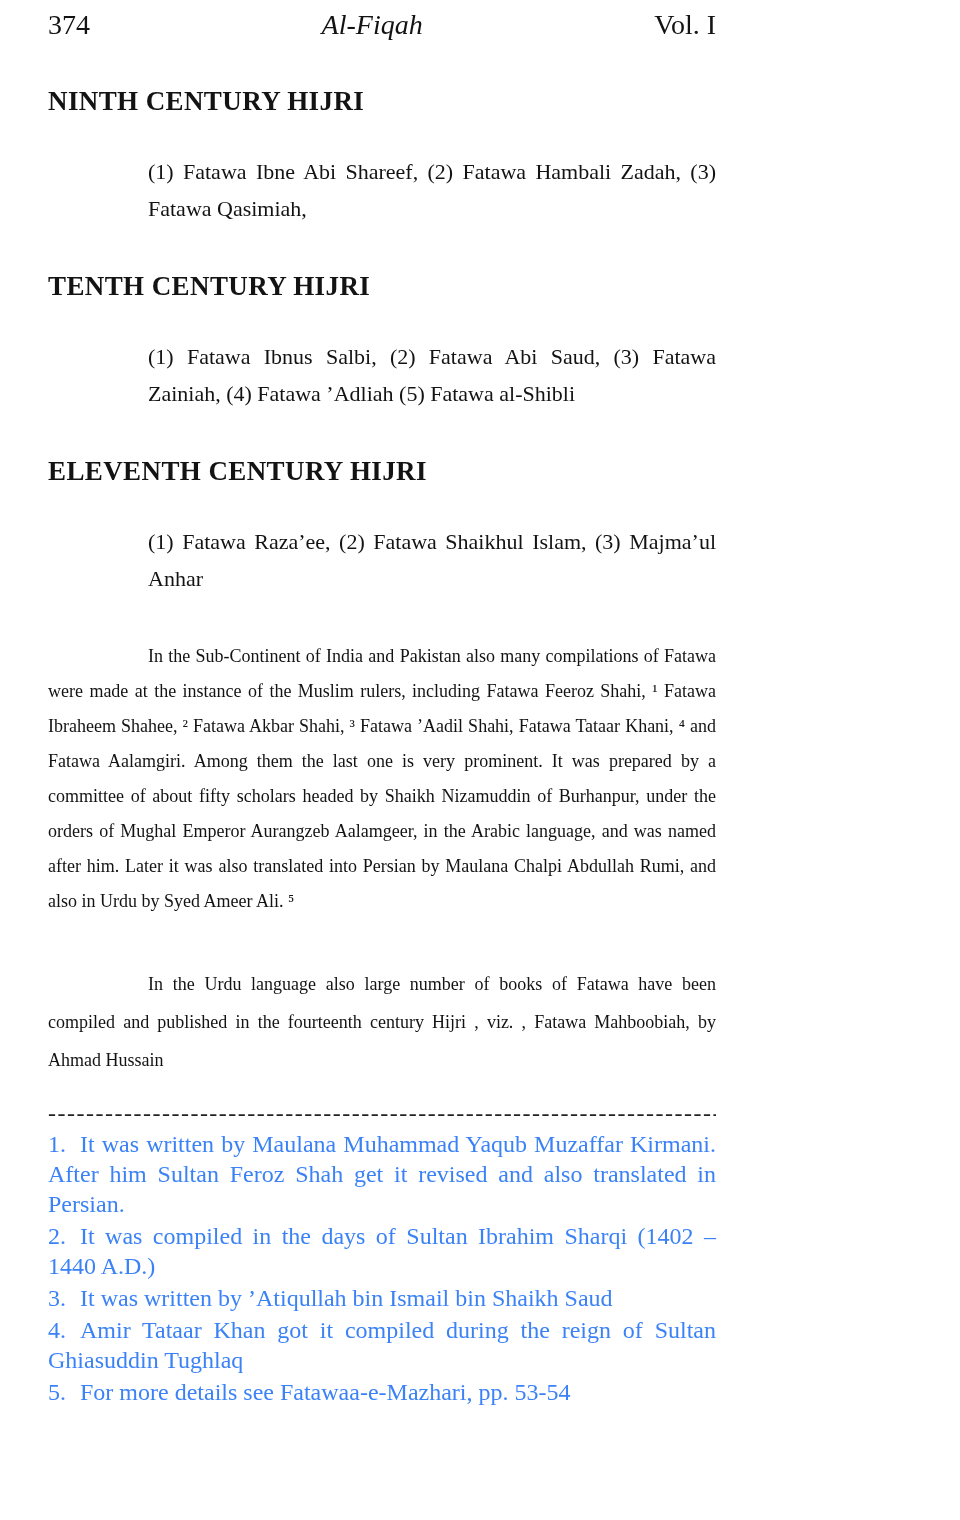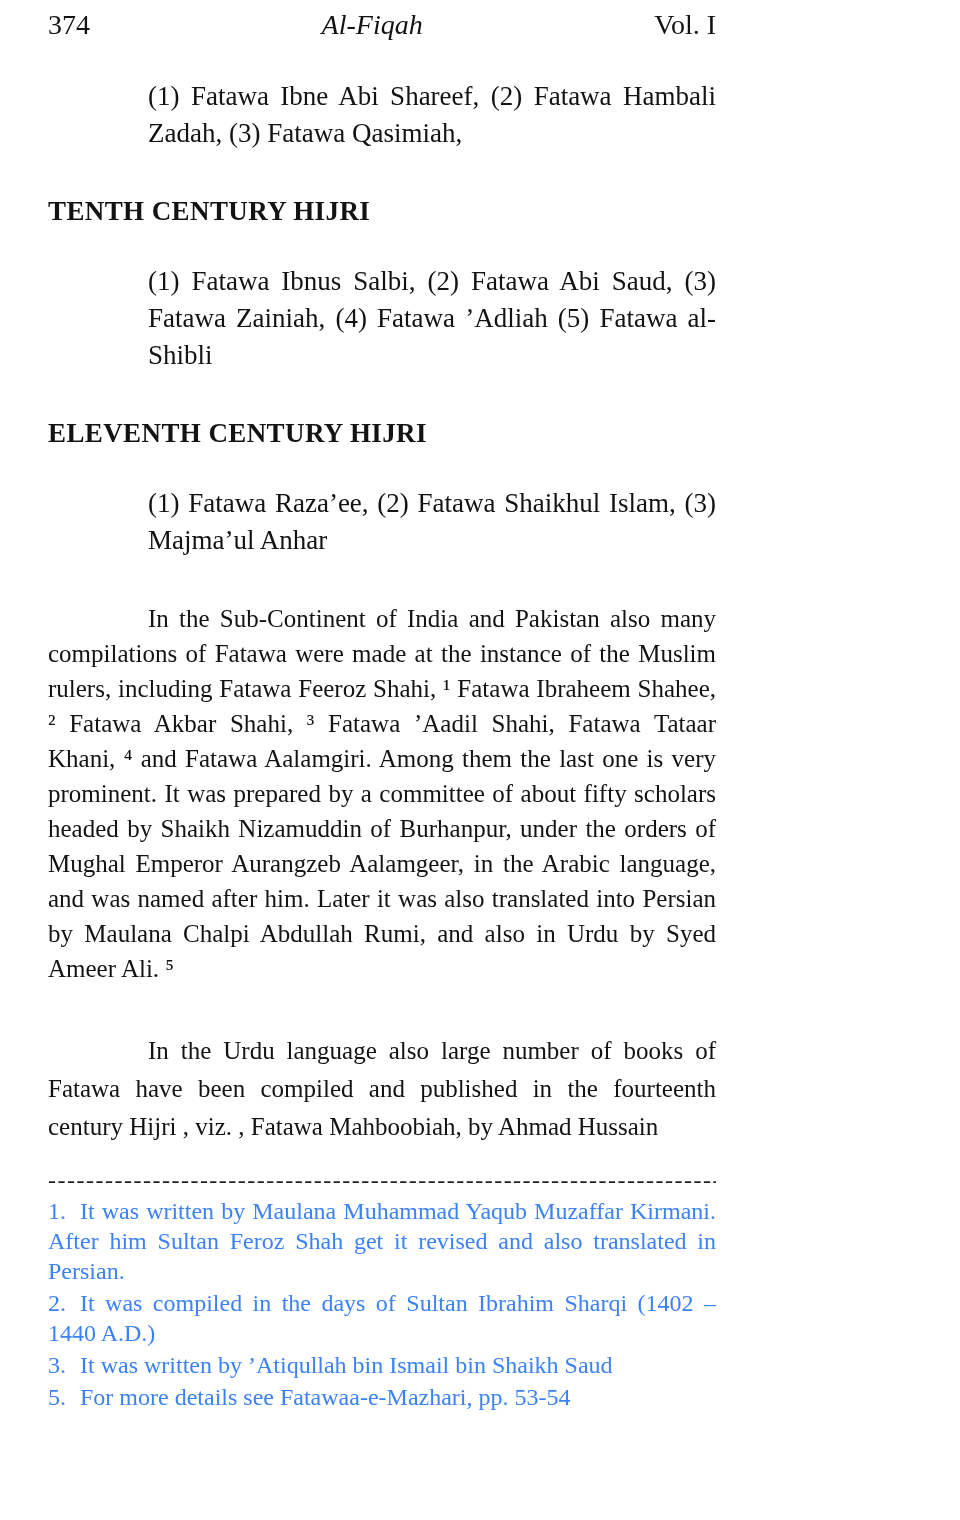--- a/index.html
+++ b/index.html
@@ -28,27 +28,27 @@
     font-style: italic;
   }
   .century-heading {
     font-size: 27px;
     font-weight: bold;
     letter-spacing: 0.4px;
     margin: 44px 0 0 0;
   }
   .century-list {
     margin: 36px 0 0 100px;
-    font-size: 27px;
+    font-size: 22px;
     line-height: 37px;
     text-align: justify;
   }
   .body-para {
     margin: 42px 0 0 0;
-    font-size: 25px;
+    font-size: 18px;
     line-height: 35px;
     text-align: justify;
     text-indent: 100px;
   }
   .body-para.second {
     margin-top: 46px;
     line-height: 38px;
   }
   .footnote-divider {
     margin-top: 22px;
@@ -78,20 +78,21 @@
 
 <div class="page">
 
   <div class="page-header">
     <span>374</span>
     <span class="book-title">Al-Fiqah</span>
     <span>Vol. I</span>
   </div>
 
   <div>
+    <h2 class="century-heading">NINTH CENTURY HIJRI</h2>
     <p class="century-list">(1) Fatawa Ibne Abi Shareef, (2) Fatawa Hambali Zadah, (3) Fatawa Qasimiah,</p>
   </div>
 
   <div>
     <h2 class="century-heading">TENTH CENTURY HIJRI</h2>
     <p class="century-list">(1) Fatawa Ibnus Salbi, (2) Fatawa Abi Saud, (3) Fatawa Zainiah, (4) Fatawa ’Adliah (5) Fatawa al-Shibli</p>
   </div>
 
   <div>
     <h2 class="century-heading">ELEVENTH CENTURY HIJRI</h2>
@@ -108,17 +109,20 @@
     <p class="footnote">
       <span class="fn-num">1.</span><span>It was written by Maulana Muhammad Yaqub Muzaffar Kirmani. After him Sultan Feroz Shah get it revised and also translated in Persian.</span>
     </p>
     <p class="footnote">
       <span class="fn-num">2.</span><span>It was compiled in the days of Sultan Ibrahim Sharqi (1402 – 1440 A.D.)</span>
     </p>
     <p class="footnote">
       <span class="fn-num">3.</span><span>It was written by ’Atiqullah bin Ismail bin Shaikh Saud</span>
     </p>
     <p class="footnote">
+      <span class="fn-num">4.</span><span>Amir Tataar Khan got it compiled during the reign of Sultan Ghiasuddin Tughlaq</span>
+    </p>
+    <p class="footnote">
       <span class="fn-num">5.</span><span>For more details see Fatawaa-e-Mazhari, pp. 53-54</span>
     </p>
   </div>
 
 </div>
 
 </body></html>

